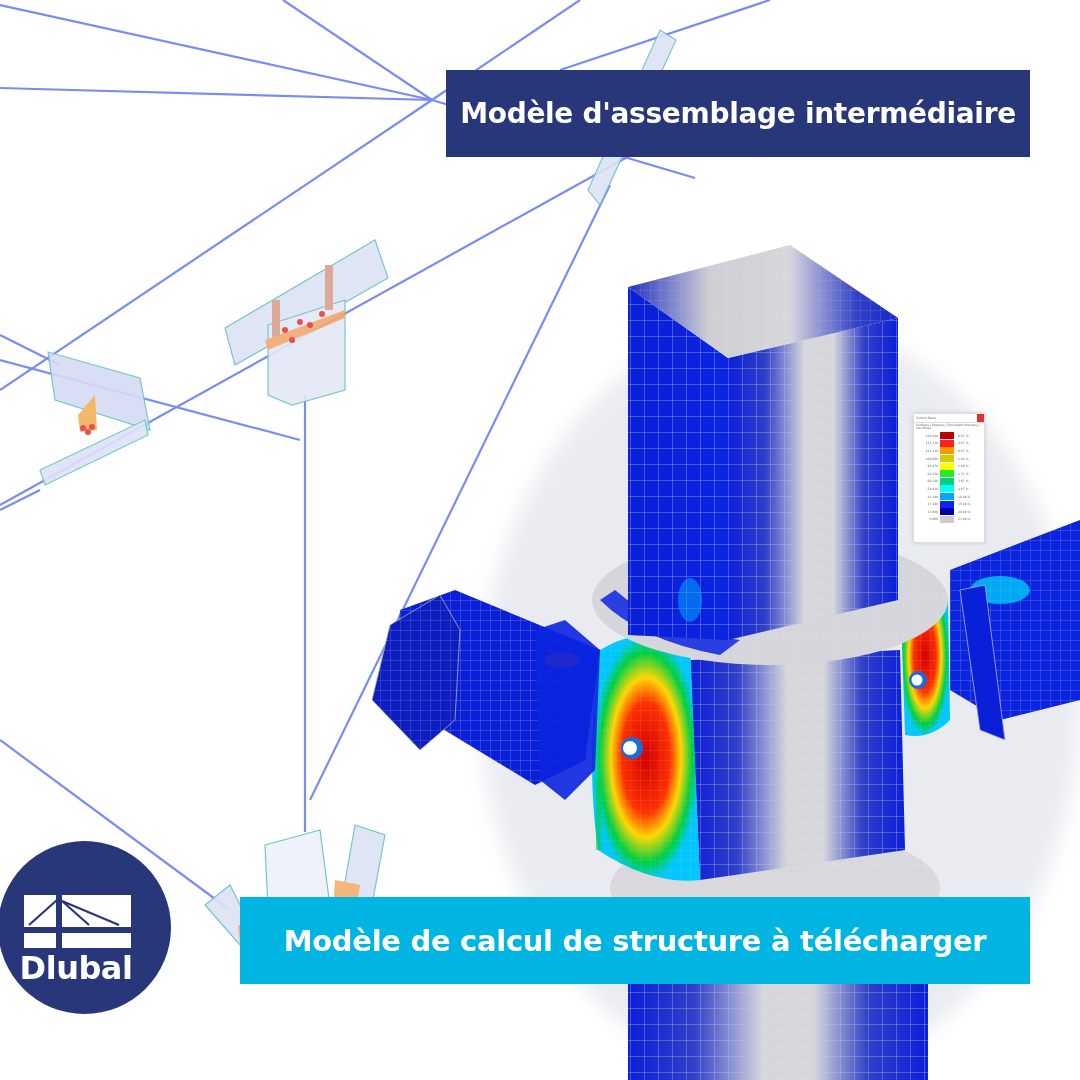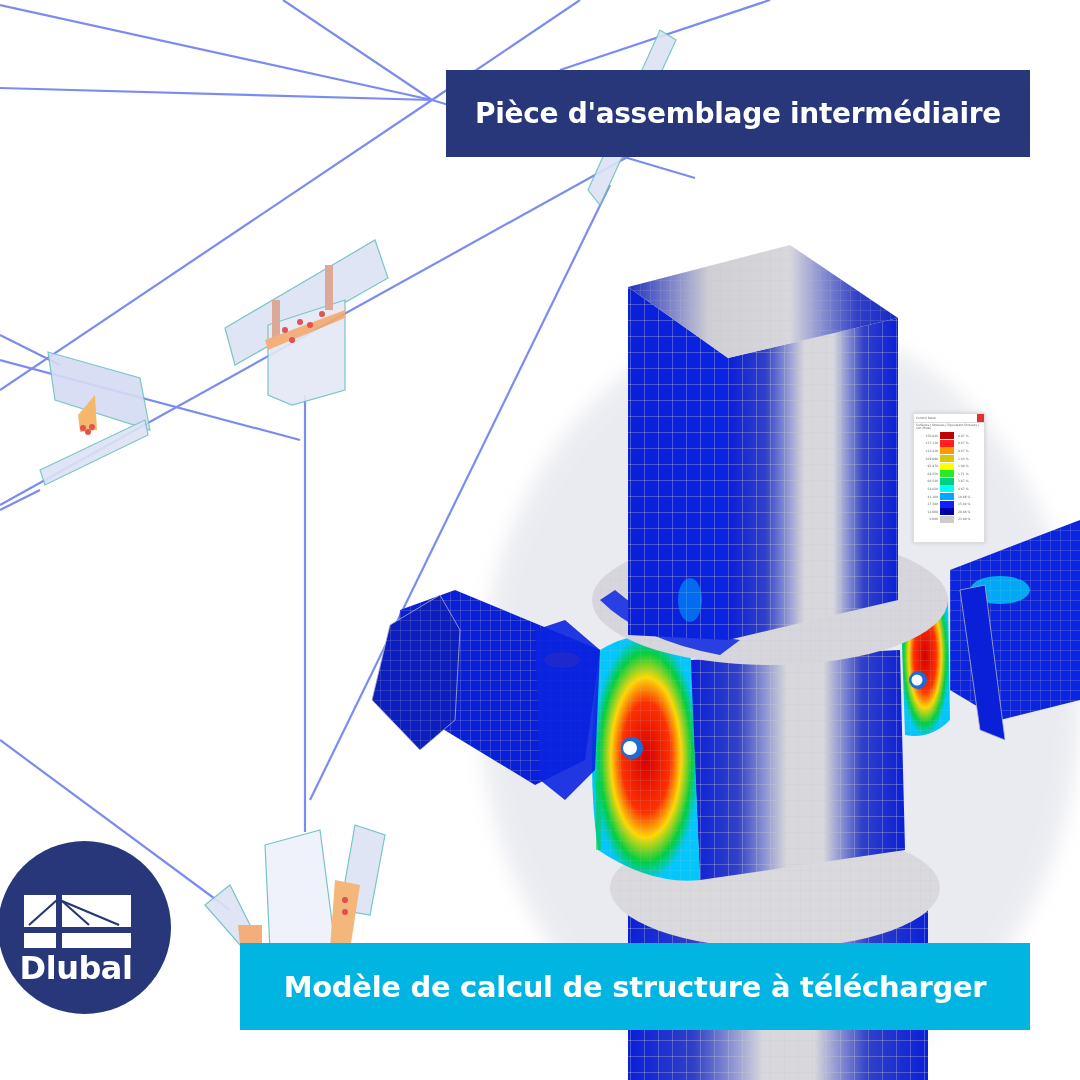--- a/index.html
+++ b/index.html
@@ -1,20 +1,20 @@
 <!DOCTYPE html>
 <html><head>
 <meta charset="utf-8">
 <style>
   html,body{margin:0;padding:0;background:#fff;}
   body{width:1080px;height:1080px;position:relative;overflow:hidden;font-family:"DejaVu Sans","Liberation Sans",sans-serif;}
   #scene{position:absolute;left:0;top:0;width:1080px;height:1080px;}
   .banner{position:absolute;color:#fff;display:flex;align-items:center;justify-content:center;font-weight:bold;letter-spacing:-0.3px;}
   #banner-top{left:446px;top:70px;width:584px;height:87px;background:#283779;font-size:28px;}
-  #banner-bottom{left:240px;top:943px;width:790px;height:87px;background:#00b5e2;font-size:29px;}
+  #banner-bottom{left:240px;top:897px;width:790px;height:87px;background:#00b5e2;font-size:29px;}
   #logo{position:absolute;left:-2px;top:841px;width:173px;height:173px;border-radius:50%;background:#283779;}
   #logo-mark{position:absolute;left:26px;top:54px;width:107px;height:55px;}
   #logo-text{position:absolute;left:0;width:156px;top:108px;text-align:center;color:#fff;font-weight:bold;font-size:32px;letter-spacing:-0.5px;}
   #ctrl-panel{position:absolute;left:913px;top:413px;width:70px;height:128px;background:#fff;border:1px solid #ddd;box-shadow:0 0 4px rgba(0,0,0,0.15);font-size:3px;color:#666;}
   #ctrl-head{height:8px;border-bottom:1px solid #ddd;position:relative;padding-left:2px;line-height:8px;}
   #ctrl-close{position:absolute;right:0;top:0;width:7px;height:8px;background:#d33;}
   #ctrl-sub{padding:1px 2px;line-height:3px;height:8px;}
   #ctrl-legend{position:absolute;left:4px;top:18px;width:62px;}
   .lg-row{display:flex;align-items:center;height:7.6px;}
   .lg-val{width:20px;text-align:right;padding-right:2px;}
@@ -249,21 +249,21 @@
       <div class="lg-row">
         <span class="lg-val">0.000</span>
         <span class="lg-sw" style="background: rgb(204, 204, 204);"></span>
         <span class="lg-pct">23.89 %</span>
       </div>
     </div>
   <div id="ctrl-foot"></div>
 </div>
 
 <div id="banner-top" class="banner">
-  <span>Pièce d'assemblage intermédiaire</span>
+  <span>Modèle d'assemblage intermédiaire</span>
 </div>
 
 <div id="banner-bottom" class="banner">
   <span>Modèle de calcul de structure à télécharger</span>
 </div>
 
 <div id="logo">
   <svg id="logo-mark" viewBox="0 0 107 55">
     <rect x="0" y="0" width="107" height="32" fill="#fff"></rect>
     <rect x="0" y="38" width="107" height="15" fill="#fff"></rect>

